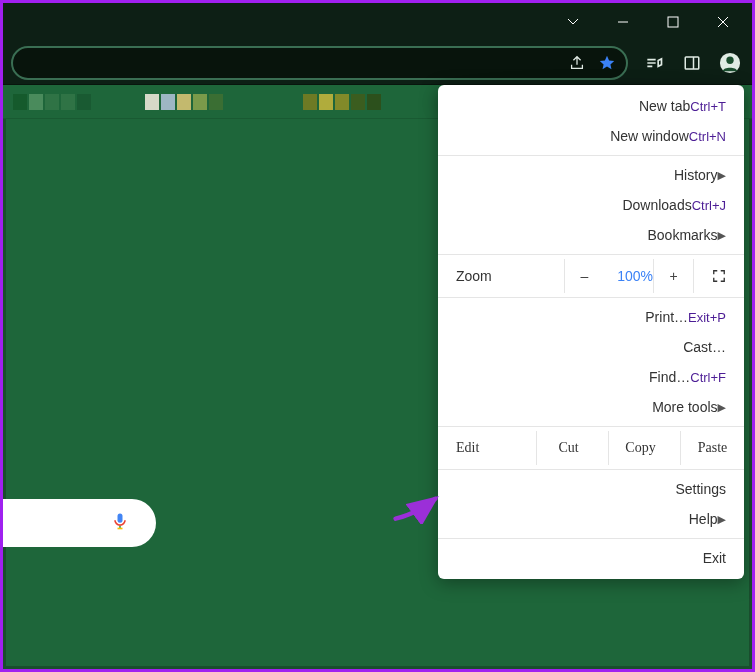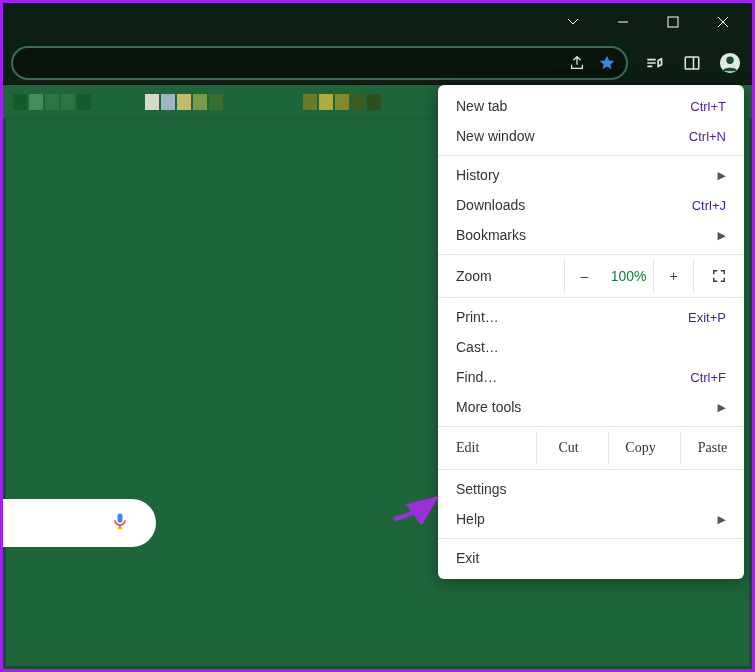--- a/index.html
+++ b/index.html
@@ -21,28 +21,28 @@
 
 
 .bookbar { height: 34px; background: #1e663a; display:flex; align-items:center; gap:0; padding-left: 10px; border-bottom: 1px solid #195a32; }
 
 
 .page { background: #1e663a; position: absolute; top: 116px; left:3px; right:3px; bottom:3px; }
 .searchpill { position:absolute; left:-30px; top:380px; width:180px; height:48px; background:#fff; border-radius:24px; display:flex; align-items:center; justify-content:flex-end; padding-right:26px; }
 
 
 .menu { position:absolute; top: 82px; right: 8px; width: 306px; background:#fff; border-radius:6px; box-shadow: 0 4px 18px rgba(0,0,0,.35); font-size:14px; color:#333; padding: 6px 0; }
-.menu-item { display:flex; align-items:center; justify-content:space-between; height:30px; padding: 0 18px; cursor:pointer; }
+.menu-item { display:flex; align-items:center; justify-content:flex-end; height:30px; padding: 0 18px; cursor:pointer; }
 .menu-item .shortcut { color:#4c1d95; font-size:13px; }
 .menu-item .arrow { color:#555; font-size:11px; }
 .menu-sep { height:1px; background:#e5e5e5; margin:4px 0; }
 .zoom-row { display:flex; align-items:center; height:34px; padding:0 0 0 18px; }
 .zoom-row .zlabel { flex:0 0 108px; }
 .zoom-row .zbtn { width:44px; text-align:center; border-left:1px solid #e5e5e5; height:100%; display:flex; align-items:center; justify-content:center; cursor:pointer; color:#444; }
-.zoom-row .zval { width:54px; text-align:center; color:#15803d; }
+.zoom-row .zval { width:54px; text-align:right; color:#3b82f6; }
 .zoom-row .zfull { width:56px; border-left:1px solid #e5e5e5; height:100%; display:flex; align-items:center; justify-content:center; cursor:pointer; }
 .edit-row { display:flex; align-items:center; height:34px; padding-left:18px;font-family:Liberation Serif, serif; }
 .edit-row .elabel { flex:0 0 72px; }
 .edit-row .ebtn { flex:1; text-align:center; border-left:1px solid #e5e5e5; height:100%; display:flex; align-items:center; justify-content:center; cursor:pointer;margin-left:8px; }
 
 
 .anno-arrow { position:absolute; top:485px; left:388px; width:56px; height:36px; pointer-events:none; }
 
 </style>
 </head>

